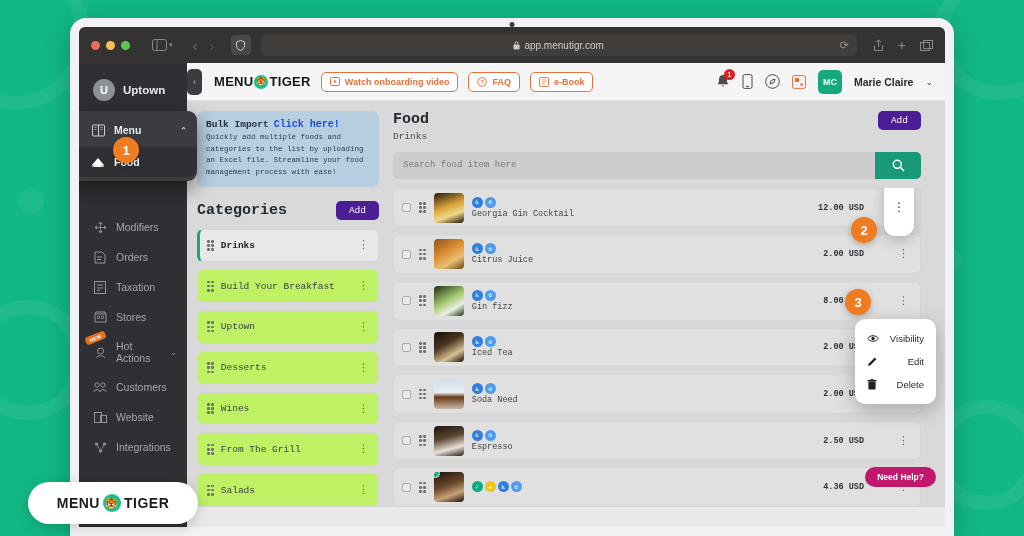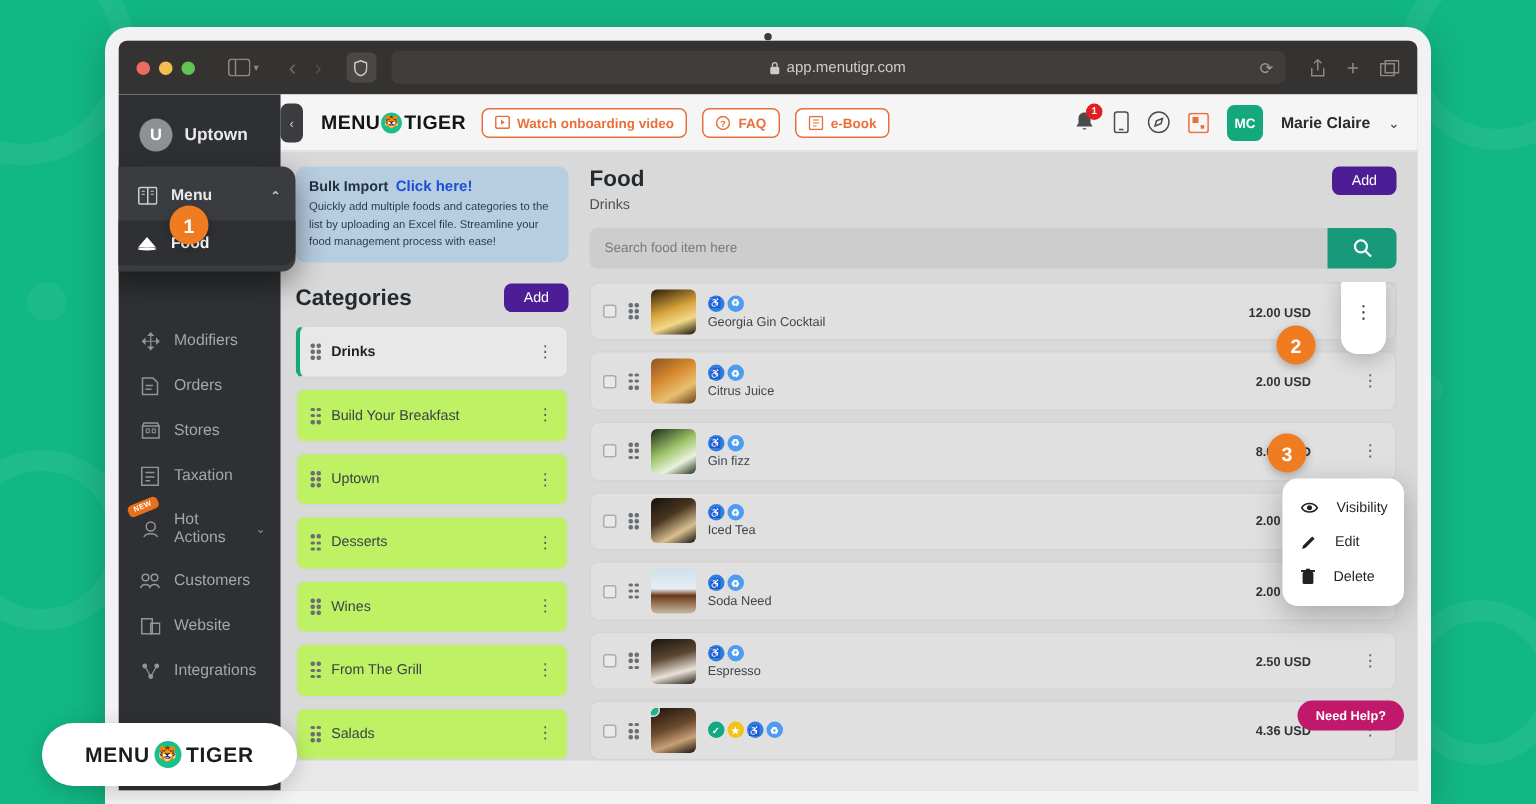--- a/index.html
+++ b/index.html
@@ -139,21 +139,21 @@
     font-size: 6.5px; width: 11px; height: 11px; border-radius: 50%;
     display: flex; align-items: center; justify-content: center; font-weight: bold;
   }
   .avatar-sq {
     width: 24px; height: 24px; border-radius: 5px; background: #13a97c; color: #fff;
     font-size: 9px; font-weight: bold; display: flex; align-items: center; justify-content: center;
   }
   .user-name { font-size: 10.5px; font-weight: bold; color: #2a2a2a; }
 
   
-  .content { flex: 1; display: flex; gap: 14px; padding: 10px 14px 0 10px; min-height: 0; }
+  .content { flex: 1; display: flex; gap: 14px; padding: 10px 24px 0 10px; min-height: 0; font-family: Liberation Mono, monospace; }
 
   
   .left-panel { width: 182px; flex-shrink: 0; display: flex; flex-direction: column; }
   .bulk-card {
     background: #b7cde0; border-radius: 7px; padding: 8px 9px; margin-bottom: 14px;
   }
   .bulk-title { font-size: 9.5px; font-weight: bold; color: #20313f; }
   .bulk-link { color: #1d4ed8; font-size: 10px; font-weight: bold; }
   .bulk-body { font-size: 7.5px; color: #2c3e4c; line-height: 1.55; margin-top: 2px; }
   .cat-head { display: flex; align-items: center; justify-content: space-between; margin-bottom: 9px; }
@@ -225,22 +225,22 @@
     color: #2b2b2b; font-size: 12px; line-height: 6px;
   }
 
   
   .ctx-menu {
     position: absolute; right: 9px; top: 256px; width: 81px;
     background: #fff; border-radius: 10px; z-index: 28; padding: 8px 0;
     box-shadow: 0 6px 20px rgba(0,0,0,0.26);
   }
   .ctx-item {
-    display: flex; align-items: center; gap: 12px; padding: 6px 12px;
-    font-size: 9.5px; color: #1f2226; cursor: pointer;
+    display: flex; align-items: center; gap: 0; padding: 6px 12px;
+    font-size: 9.5px; color: #1f2226; cursor: pointer; justify-content: space-between;
   }
 
   
   .callout {
     position: absolute; width: 26px; height: 26px; border-radius: 50%;
     background: #f07c22; color: #fff; font-size: 13px; font-weight: bold;
     display: flex; align-items: center; justify-content: center; z-index: 60;
     box-shadow: 0 2px 6px rgba(0,0,0,0.25);
   }
   #callout-1 { left: 113px; top: 137px; }
@@ -366,37 +366,37 @@
             <svg width="12" height="13" viewBox="0 0 12 13">
                 <path d="M1 1 H8 L11 4 V12 H1 Z" fill="none" stroke="#a4a7aa"></path>
                 <path d="M3 6 H8 M3 8.5 H7" stroke="#a4a7aa"></path>
               </svg>
           </span>
           <span>Orders</span>
         </div>
 
         <div class="nav-item">
           <span class="ic">
+            <svg width="12" height="13" viewBox="0 0 12 13">
+                <rect x="0.5" y="0.5" width="11" height="12" fill="none" stroke="#a4a7aa"></rect>
+                <path d="M3 4 H9 M3 7 H9 M3 9.5 H6" stroke="#a4a7aa"></path>
+              </svg>
+          </span>
+          <span>Taxation</span>
+        </div>
+
+        <div class="nav-item">
+          <span class="ic">
             <svg width="13" height="12" viewBox="0 0 13 12">
                 <path d="M1 3 H12 V11 H1 Z" fill="none" stroke="#a4a7aa"></path>
                 <path d="M1 3 L2 1 H11 L12 3" fill="none" stroke="#a4a7aa"></path>
                 <path d="M3.5 5 H5.5 V7.5 H3.5 Z M7.5 5 H9.5 V7.5 H7.5 Z" fill="none" stroke="#a4a7aa" stroke-width=".7"></path>
               </svg>
           </span>
           <span>Stores</span>
-        </div>
-
-        <div class="nav-item">
-          <span class="ic">
-            <svg width="12" height="13" viewBox="0 0 12 13">
-                <rect x="0.5" y="0.5" width="11" height="12" fill="none" stroke="#a4a7aa"></rect>
-                <path d="M3 4 H9 M3 7 H9 M3 9.5 H6" stroke="#a4a7aa"></path>
-              </svg>
-          </span>
-          <span>Taxation</span>
         </div>
 
         <div class="nav-item">
           <span class="new-badge">NEW</span>
           <span class="ic">
             <svg width="13" height="13" viewBox="0 0 13 13">
                 <circle cx="6.5" cy="5" r="3" fill="none" stroke="#a4a7aa"></circle>
                 <path d="M2 12 C3 9 10 9 11 12" fill="none" stroke="#a4a7aa"></path>
               </svg>
           </span>

